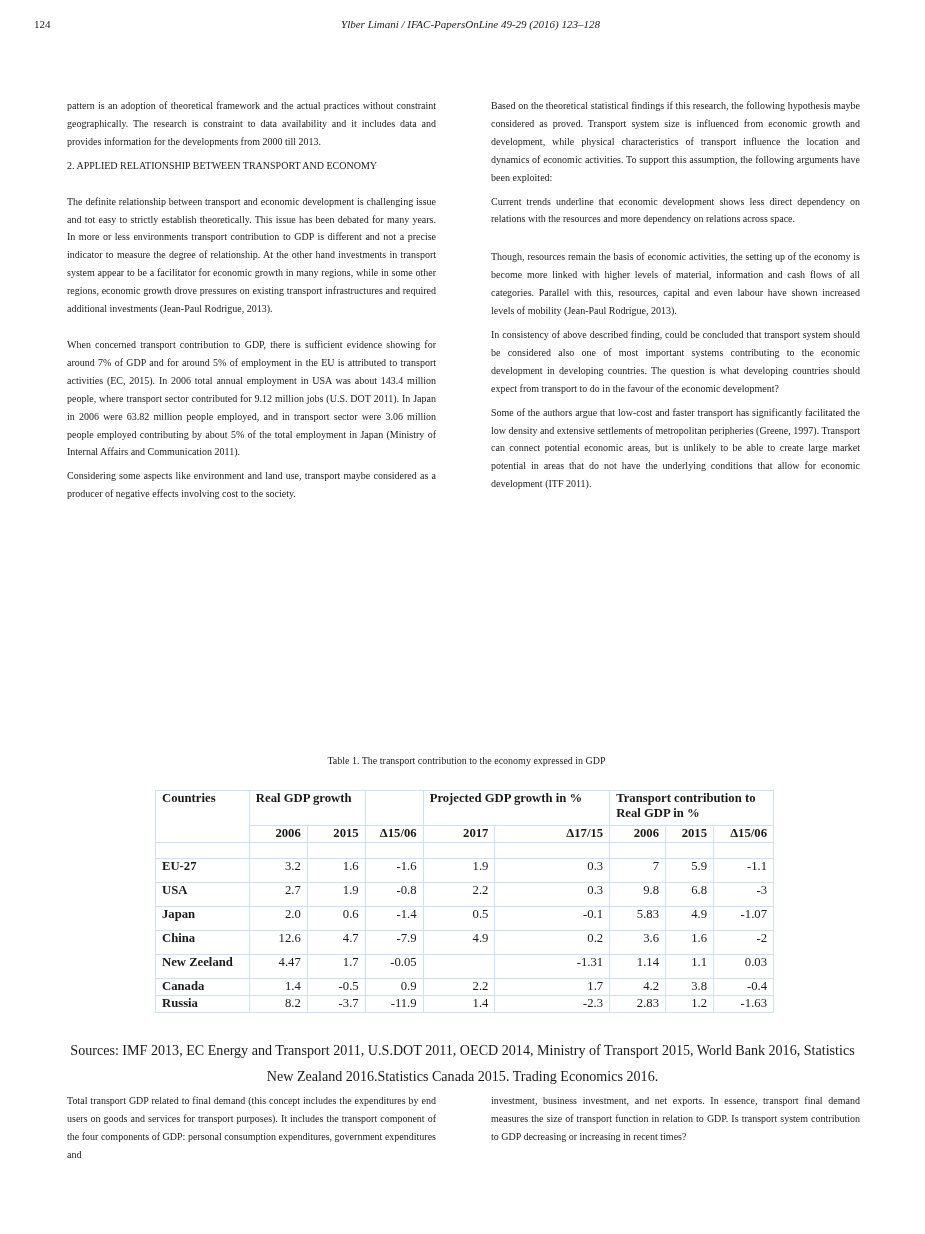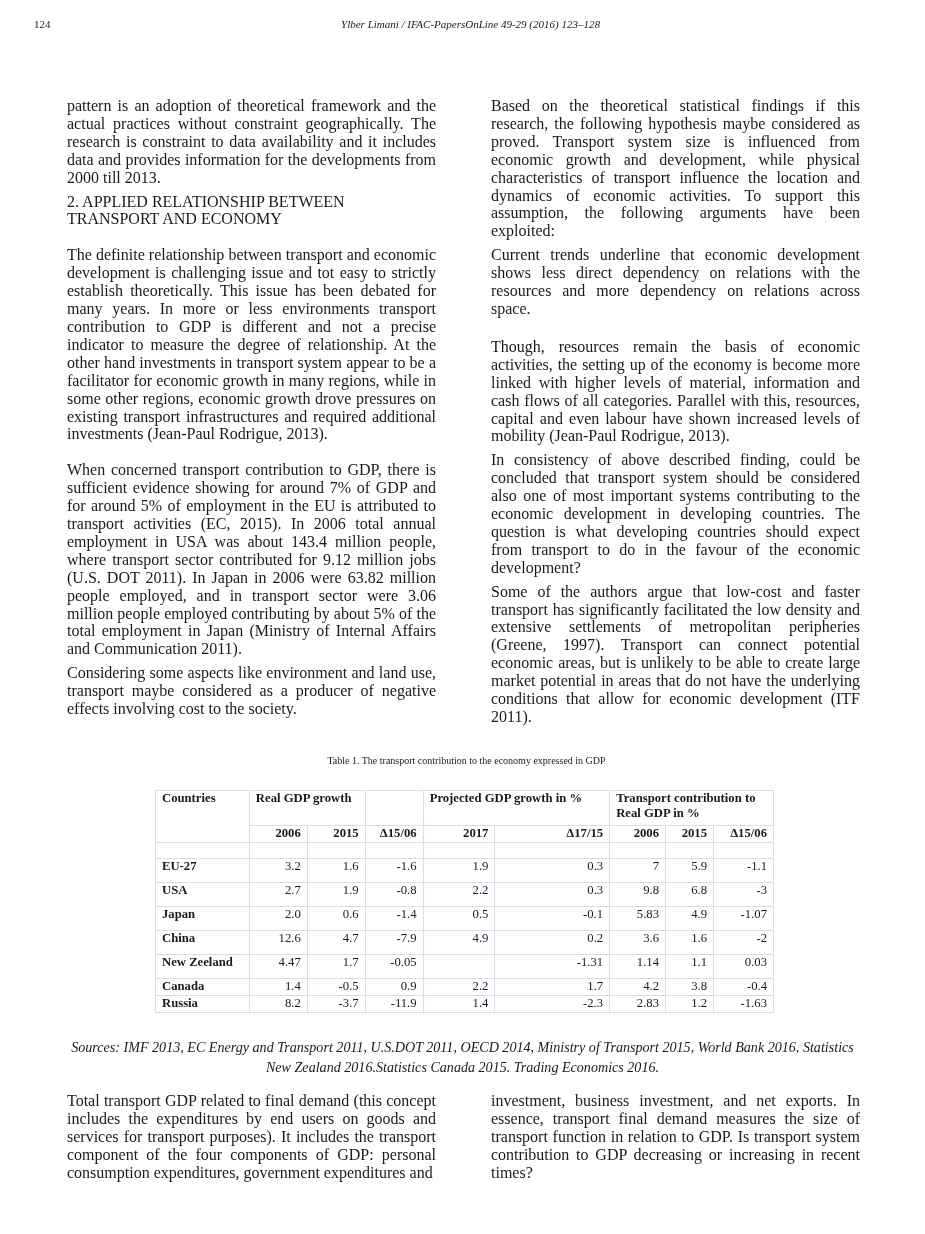--- a/index.html
+++ b/index.html
@@ -7,21 +7,21 @@
     width: 925px; height: 1234px; position: relative; overflow: hidden;
     font-family: "Liberation Serif", "DejaVu Serif", serif; color: #1a1a1a;
   }
   .running-head {
     position: absolute; top: 18px; left: 0; width: 925px; height: 20px;
     font-size: 11px;
   }
   .page-number { position: absolute; left: 34px; top: 0; }
   .journal-ref { position: absolute; left: 8px; width: 925px; text-align: center; font-style: italic; top: 0; }
 
-  .col { position: absolute; width: 369px; font-size: 16px; line-height: 17.9px; text-align: justify; }
+  .col { position: absolute; width: 369px; font-size: 10px; line-height: 17.9px; text-align: justify; }
   .col p { margin: 0; }
   .col-left-top { left: 67px; top: 97px; }
   .col-right-top { left: 491px; top: 97px; }
   .col-left-bottom { left: 67px; top: 1092px; }
   .col-right-bottom { left: 491px; top: 1092px; }
 
   .gap-s { height: 6px; }
   .gap-m { height: 18px; }
   .gap-l { height: 20px; }
   .section-heading { text-align: left; }
@@ -42,21 +42,21 @@
   .h2 th { height: 16px; text-align: right; padding-top: 2px; }
   .h1 th { border-bottom: 3px solid #a8c8e6; }
   .h1 th.countries { border-bottom: 1px solid #cfe0f0; }
   .spacer td { height: 15px; }
   .data td { height: 23px; text-align: right; vertical-align: middle; }
   .data td.country { text-align: left; font-weight: bold; }
   .data.tight td { height: 16px; }
 
   .sources {
     position: absolute; top: 1037px; left: 60px; width: 805px; text-align: center;
-    font-style: italic; font-size: 14.1px; line-height: 20px;
+    font-size: 14.1px; line-height: 26px;
   }
 </style>
 </head>
 <body>
 
 <div class="running-head">
   <span class="page-number">124</span>
   <span class="journal-ref">Ylber Limani / IFAC-PapersOnLine 49-29 (2016) 123–128</span>
 </div>
 

